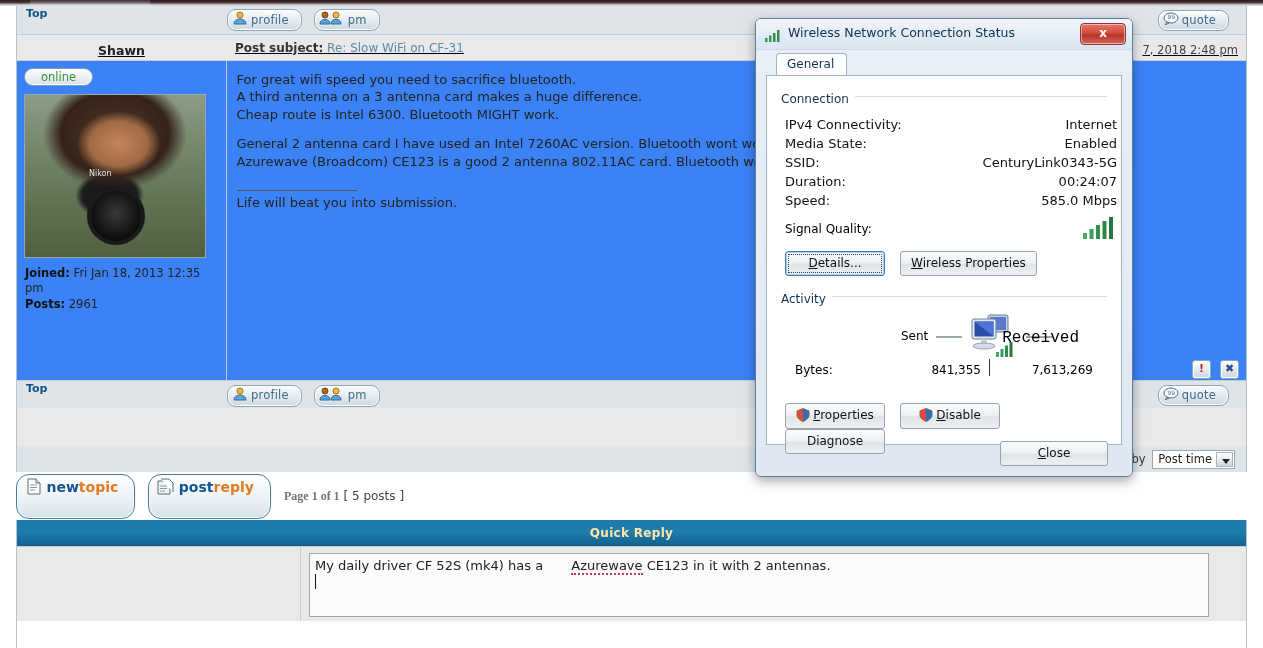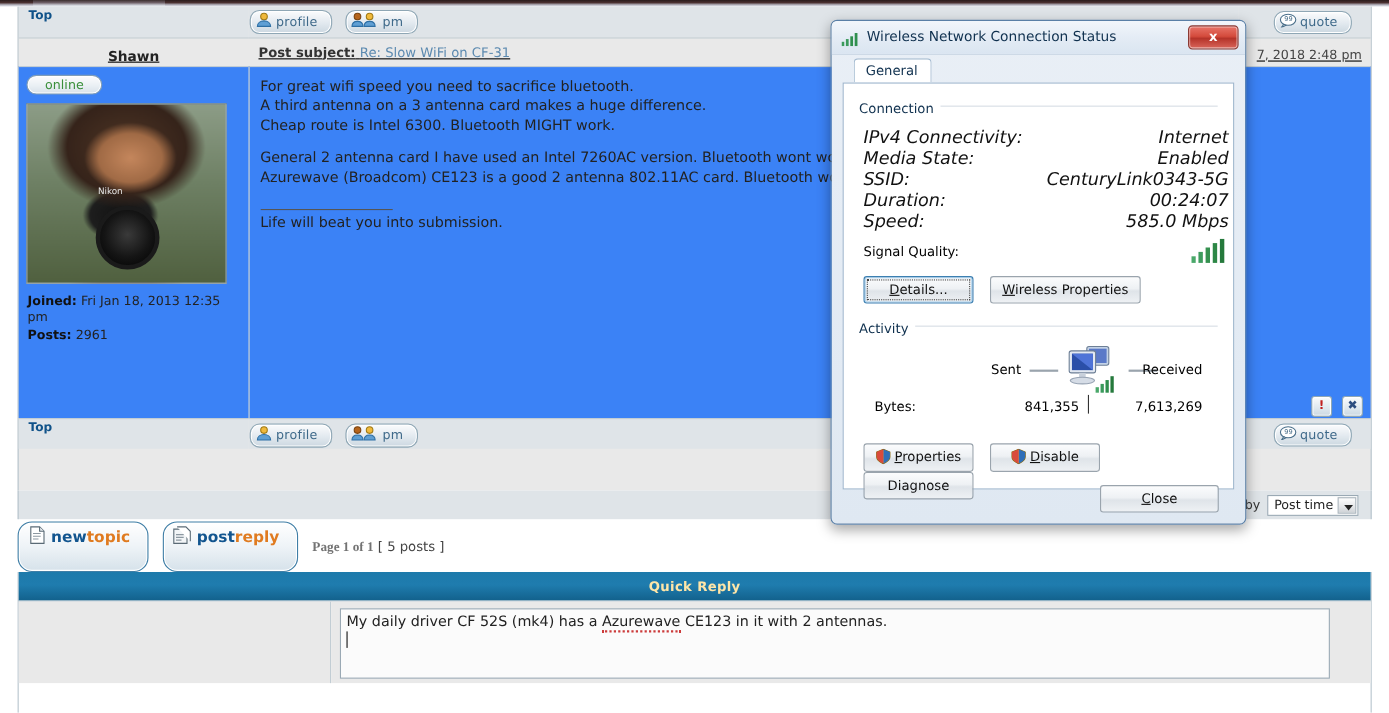--- a/index.html
+++ b/index.html
@@ -162,21 +162,21 @@
     font-family:"DejaVu Sans", sans-serif;
   }
   .qrbodyrow{ display:flex; border-top:1px solid #c2cdd4; height:74px;}
   .qrbodylabel{ width:283px; background:#e9e9e9; border-right:1px solid #c2cdd4; }
   .qrbodyfield{ flex:1; background:#e9e9e9; padding:6px 0 0 8px; }
   .textarea{
     width:900px; height:64px; border:1px solid #9aa9b4; background:#fbfbfb;
     font-size:13px; padding:4px 5px; color:#222; box-sizing:border-box;
     font-family:"DejaVu Sans", sans-serif; position:relative; overflow:hidden;
   }
-  .spell { border-bottom: 2px dotted #cc3b3b; }
+  .spell { border-bottom: 2px dotted #cc3b3b; margin-left: 24px; }
   .caret{ display:block; width:1px; height:15px; background:#111; margin-top:1px; }
 
   
   .dlg{
     position:absolute; left:755px; top:18px; width:376px; height:457px;
     border:1px solid #5a7fa6; border-radius:6px;
     background: linear-gradient(to bottom,#e9eff6 0%, #dfe8f2 100%);
     box-shadow: 0 4px 12px rgba(0,0,0,.35);
     font-family: "DejaVu Sans", sans-serif;
   }
@@ -212,42 +212,42 @@
   }
   .group{ position:relative; margin:12px 14px 0 14px; }
   .group-title{
     font-size:12px; color:#10314f; display:inline-block; padding-right:6px; background:#fff;
     position:relative; z-index:2;
   }
   .group-rule{
     position:absolute; left:0; right:0; top:8px; border-top:1px solid #d6dde4; z-index:1;
   }
   .kv{ margin:8px 4px 0 18px; }
-  .kv .row{ display:flex; font-size:16px; color:#111; line-height:19px;font-style:italic; }
+  .kv .row{ display:flex; font-size:13px; color:#111; line-height:19px; }
   .kv .k{ width:150px; }
   .kv .v{ flex:1; text-align:right; }
   .sigrow{ display:flex; align-items:flex-end; font-size:12px; margin-top:7px; }
   .sigrow .k{ width:150px; line-height:19px; }
   .sigbars{ flex:1; text-align:right; height:22px; }
 
   .btnrow{ margin:12px 0 0 18px; }
   .winbtn{
     display:inline-block; min-width:78px; padding:4px 10px 5px; text-align:center;
     border:1px solid #9aa4ad; border-radius:3px; font-size:12px; color:#111;
     background: linear-gradient(to bottom,#fbfcfd 0%, #eef1f4 45%, #dfe4e9 55%, #eef1f4 100%);
     margin-right:10px;
   }
   .winbtn.focus{ outline:1px dotted #444; outline-offset:-4px; border-color:#3c7fb1;
     box-shadow: 0 0 0 1px #a8d0ee inset; }
   .u{ text-decoration:underline; }
 
   .activity{ margin-top:12px; }
   .act-grid{ position:relative; height:92px; margin-top:6px; }
   .act-sent{ position:absolute; left:120px; top:22px; font-size:12px; }
-  .act-recv{ position:absolute; right:14px; top:22px; font-size:12px; }
+  .act-recv{ position:absolute; right:28px; top:22px; font-size:16px;font-family:Liberation Mono, monospace; }
   .dash{ position:absolute; top:29px; width:26px; border-top:2px solid #9aa4ad; }
   .pc-icon{ position:absolute; left:185px; top:2px; width:56px; height:54px; }
   .act-bytes{ position:absolute; left:14px; top:56px; font-size:12px; }
   .act-bsent{ position:absolute; left:110px; top:56px; width:90px; text-align:right; font-size:12px; }
   .act-brecv{ position:absolute; right:14px; top:56px; font-size:12px; }
   .divider{ position:absolute; left:208px; top:52px; width:1px; height:17px; background:#333; }
 
   .closerow{ position:absolute; right:14px; bottom:10px; }
   .dlg-footer{
     position:absolute; left:0; right:0; bottom:0; height:44px;

